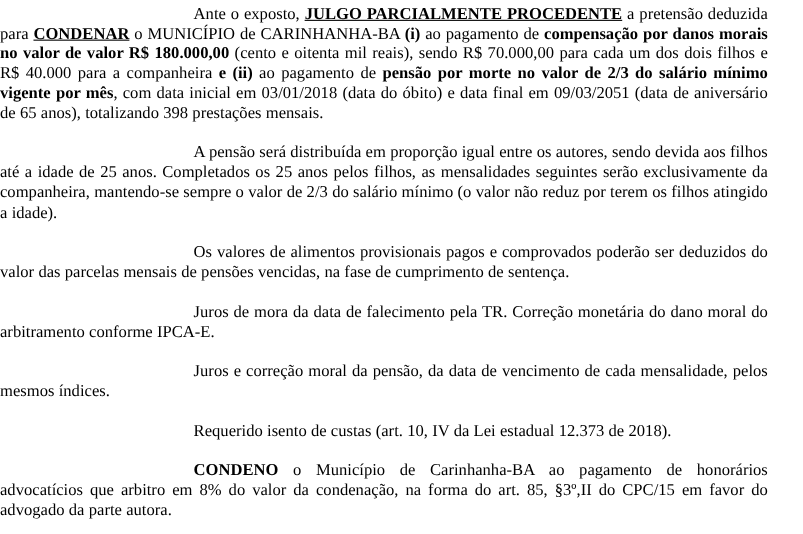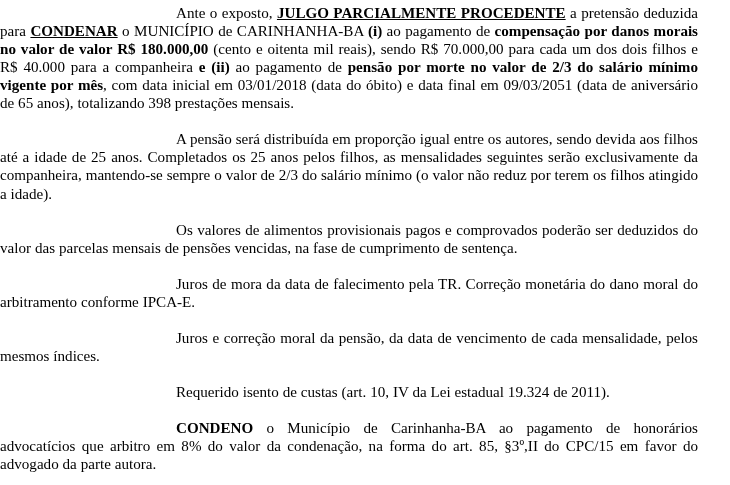--- a/index.html
+++ b/index.html
@@ -48,16 +48,16 @@
 </head>
 <body style="background: rgb(255, 255, 255); color: rgb(0, 0, 0);">
 
 <div class="page">
   <div id="paragraphs">
       <p class="para"><span>Ante o exposto, </span><span class="bu">JULGO PARCIALMENTE PROCEDENTE</span><span> a pretensão deduzida para </span><span class="bu">CONDENAR</span><span> o MUNICÍPIO de CARINHANHA-BA </span><span class="b">(i)</span><span> ao pagamento de </span><span class="b">compensação por danos morais no valor de valor R$ 180.000,00</span><span> (cento e oitenta mil reais), sendo R$ 70.000,00 para cada um dos dois filhos e R$ 40.000 para a companheira </span><span class="b">e (ii)</span><span> ao pagamento de </span><span class="b">pensão por morte no valor de 2/3 do salário mínimo vigente por mês</span><span>, com data inicial em 03/01/2018 (data do óbito) e data final em 09/03/2051 (data de aniversário de 65 anos), totalizando 398 prestações mensais.</span></p>
       <p class="para"><span>A pensão será distribuída em proporção igual entre os autores, sendo devida aos filhos até a idade de 25 anos. Completados os 25 anos pelos filhos, as mensalidades seguintes serão exclusivamente da companheira, mantendo-se sempre o valor de 2/3 do salário mínimo (o valor não reduz por terem os filhos atingido a idade).</span></p>
       <p class="para"><span>Os valores de alimentos provisionais pagos e comprovados poderão ser deduzidos do valor das parcelas mensais de pensões vencidas, na fase de cumprimento de sentença.</span></p>
       <p class="para"><span>Juros de mora da data de falecimento pela TR. Correção monetária do dano moral do arbitramento conforme IPCA-E.</span></p>
       <p class="para"><span>Juros e correção moral da pensão, da data de vencimento de cada mensalidade, pelos mesmos índices.</span></p>
-      <p class="para"><span>Requerido isento de custas (art. 10, IV da Lei estadual 19.324 de 2011).</span></p>
+      <p class="para"><span>Requerido isento de custas (art. 10, IV da Lei estadual 12.373 de 2018).</span></p>
       <p class="para"><span class="b">CONDENO</span><span> o Município de Carinhanha-BA ao pagamento de honorários advocatícios que arbitro em 8% do valor da condenação, na forma do art. 85, §3º,II do CPC/15 em favor do advogado da parte autora.</span></p>
     </div>
 </div>
 
 </body></html>

